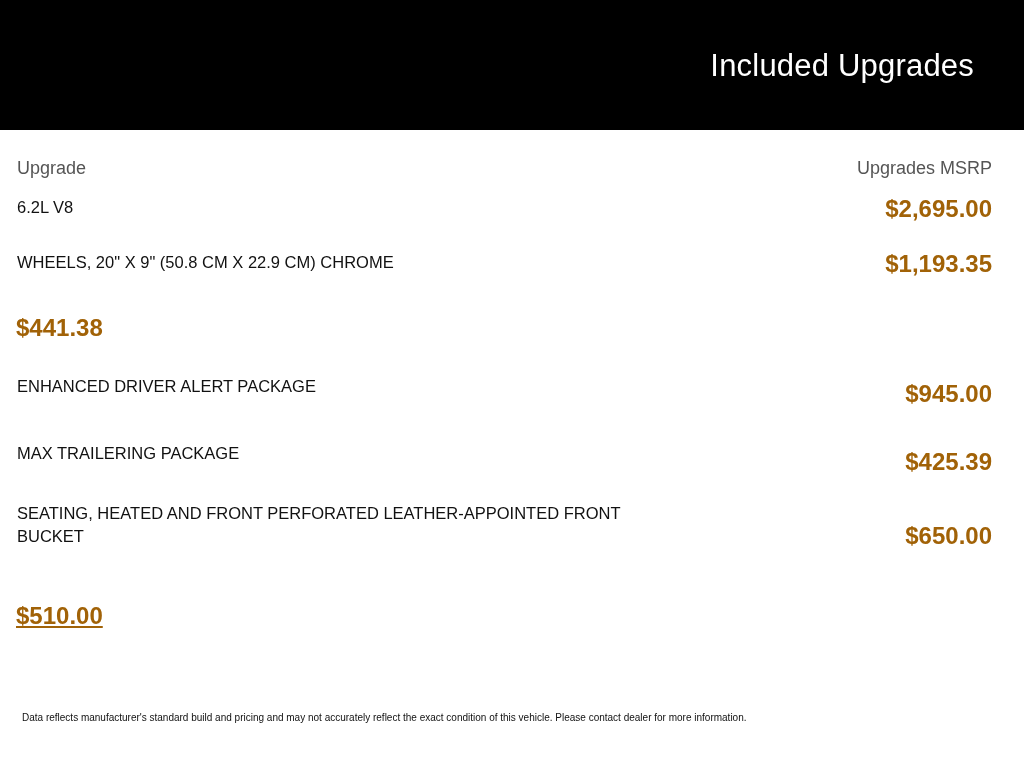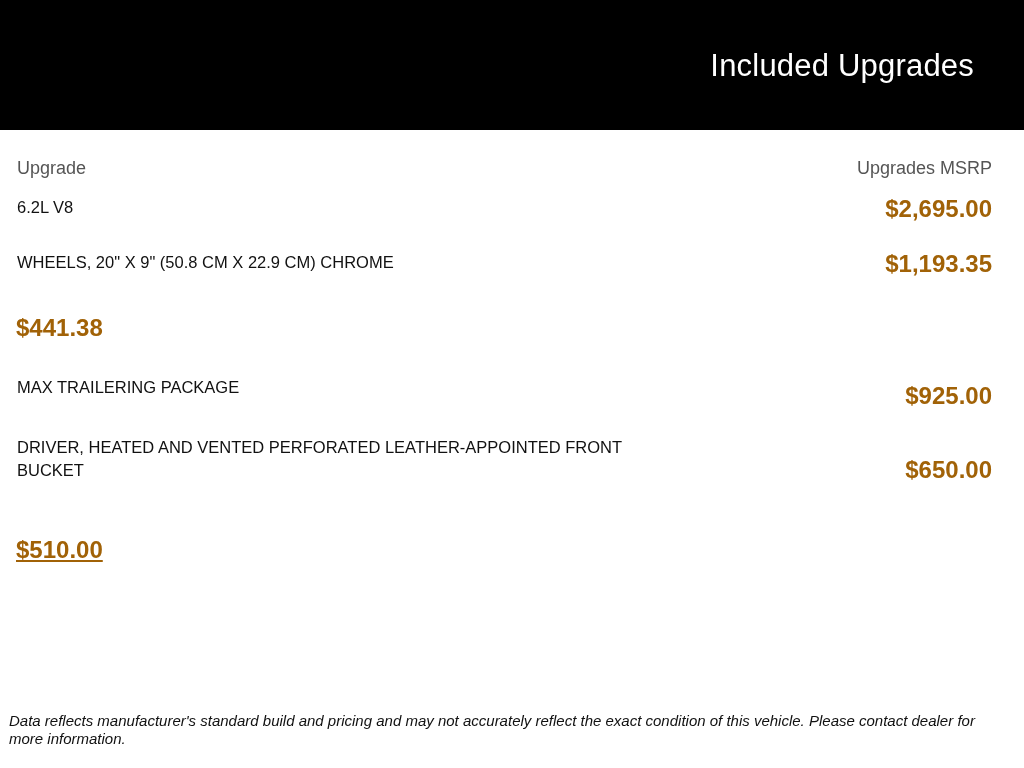--- a/index.html
+++ b/index.html
@@ -88,25 +88,24 @@
   .r4 .row-price { margin-top: 14px; }
   .r5 { margin-top: 28px; }
   .r5 .row-price { margin-top: 16px; }
   .r6 { margin-top: 28px; }
   .r6 .row-price { margin-top: 22px; }
   .r7 { margin-top: 30px; }
   .r7 .row-price { margin-top: 25px; text-decoration: underline; }
 
   .footnote {
     position: absolute;
-    left: 9px;
+    left: 22px;
     right: 18px;
     top: 712px;
-    font-size: 15px;
-    font-style: italic;
+    font-size: 10px;
     color: #111111;
     line-height: 1.2;
   }
 </style>
 </head>
 <body>
 
 <div class="page">
 
   <div class="header-bar">
@@ -130,28 +129,32 @@
       <div class="row r1">
         <div class="row-name">WHEELS, 20" X 9" (50.8 CM X 22.9 CM) CHROME</div>
         <div class="row-price">$1,193.35</div>
       </div>
 
 
       <div class="row r3">
         <div class="row-price">$441.38</div>
       </div>
 
+      <div class="row r4">
+        <div class="row-name">ENHANCED DRIVER ALERT PACKAGE</div>
+        <div class="row-price">$945.00</div>
+      </div>
 
       <div class="row r5">
         <div class="row-name">MAX TRAILERING PACKAGE</div>
-        <div class="row-price">$925.00</div>
+        <div class="row-price">$425.39</div>
       </div>
 
       <div class="row r6">
-        <div class="row-name">DRIVER, HEATED AND VENTED PERFORATED LEATHER-APPOINTED FRONT BUCKET</div>
+        <div class="row-name">SEATING, HEATED AND FRONT PERFORATED LEATHER-APPOINTED FRONT BUCKET</div>
         <div class="row-price">$650.00</div>
       </div>
 
       <div class="row r7">
         <div class="row-price">$510.00</div>
       </div>
 
     </div>
   </div>
 

